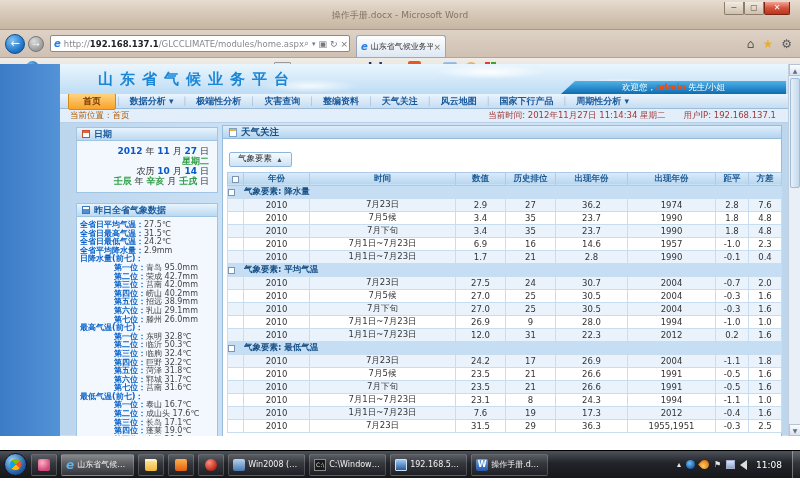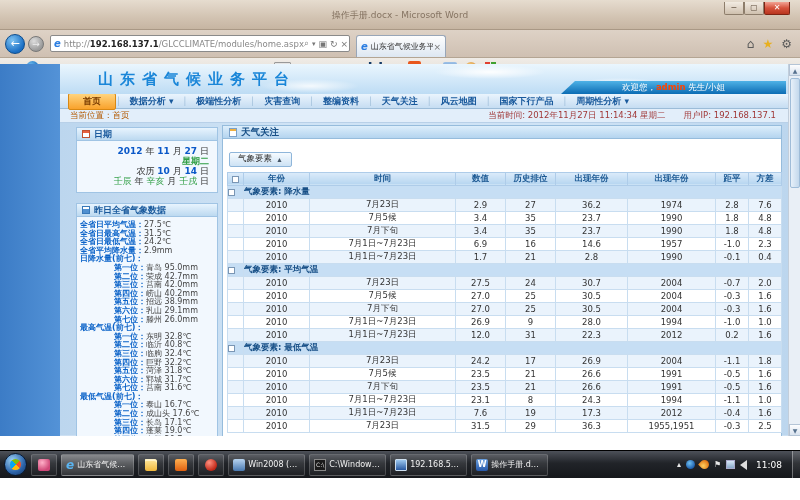--- a/index.html
+++ b/index.html
@@ -97,21 +97,21 @@
   
   #sidebar { position:absolute; left:16px; top:4px; width:142px; }
   .panel { background:#f2f8fe; border:1px solid #a0c4e4; margin-bottom:10px; }
   .panel-hd { height:13px; background:linear-gradient(#e8f4fe,#bcd9f0); border-bottom:1px solid #a0c4e4;
     display:flex; align-items:center; font-size:9px; font-weight:bold; color:#19599c; }
   .panel-ic { width:8px; height:8px; margin:0 4px 0 5px; border:1px solid #c05030;
     background:linear-gradient(#e86040 40%,#fff 40%); }
   .panel-ic.chart { border-color:#3878b8; background:linear-gradient(#fff 30%,#5090d0 30%); }
   .cal-body { padding:5px 8px 6px 4px; text-align:right; font-size:9px; line-height:10px; color:#333; }
   .cal-body .num { color:#0a58c8; font-weight:bold; }
-  .cal-body .gz { color:#2f9e44; font-weight:normal; }
+  .cal-body .gz { color:#2f9e44; font-weight:bold; }
   .cal-week { color:#2f9e44; font-weight:bold; }
   .wx-body { padding:4px 3px 6px 3px; font-size:8px; line-height:8.6px; color:#444; }
   .wx-line { white-space:nowrap; }
   .wx-line .lb { color:#0a62c8; font-weight:bold; }
   .wx-line.head { color:#0a62c8; font-weight:bold; }
   .wx-line.rank { padding-left:34px; }
 
   
   #main { position:absolute; left:162px; top:2px; right:6px; bottom:0; }
   .main-hd { height:14px; background:linear-gradient(#ddeefb,#b4d4ef); border:1px solid #96bcdc;
@@ -303,21 +303,21 @@
                 <div class="wx-line head">日降水量(前七)：</div>
                 <div class="wx-line rank"><span class="lb">第一位：</span><span>青岛 95.0mm</span></div>
                 <div class="wx-line rank"><span class="lb">第二位：</span><span>荣成 42.7mm</span></div>
                 <div class="wx-line rank"><span class="lb">第三位：</span><span>莒南 42.0mm</span></div>
                 <div class="wx-line rank"><span class="lb">第四位：</span><span>崂山 40.2mm</span></div>
                 <div class="wx-line rank"><span class="lb">第五位：</span><span>招远 38.9mm</span></div>
                 <div class="wx-line rank"><span class="lb">第六位：</span><span>乳山 29.1mm</span></div>
                 <div class="wx-line rank"><span class="lb">第七位：</span><span>滕州 26.0mm</span></div>
                 <div class="wx-line head">最高气温(前七)：</div>
                 <div class="wx-line rank"><span class="lb">第一位：</span><span>东明 32.8℃</span></div>
-                <div class="wx-line rank"><span class="lb">第二位：</span><span>临沂 40.8℃</span></div>
+                <div class="wx-line rank"><span class="lb">第二位：</span><span>临沂 50.3℃</span></div>
                 <div class="wx-line rank"><span class="lb">第三位：</span><span>临朐 32.4℃</span></div>
                 <div class="wx-line rank"><span class="lb">第四位：</span><span>巨野 32.2℃</span></div>
                 <div class="wx-line rank"><span class="lb">第五位：</span><span>菏泽 31.8℃</span></div>
                 <div class="wx-line rank"><span class="lb">第六位：</span><span>郓城 31.7℃</span></div>
                 <div class="wx-line rank"><span class="lb">第七位：</span><span>莒南 31.6℃</span></div>
                 <div class="wx-line head">最低气温(前七)：</div>
                 <div class="wx-line rank"><span class="lb">第一位：</span><span>泰山 16.7℃</span></div>
                 <div class="wx-line rank"><span class="lb">第二位：</span><span>成山头 17.6℃</span></div>
                 <div class="wx-line rank"><span class="lb">第三位：</span><span>长岛 17.1℃</span></div>
                 <div class="wx-line rank"><span class="lb">第四位：</span><span>蓬莱 19.0℃</span></div>

